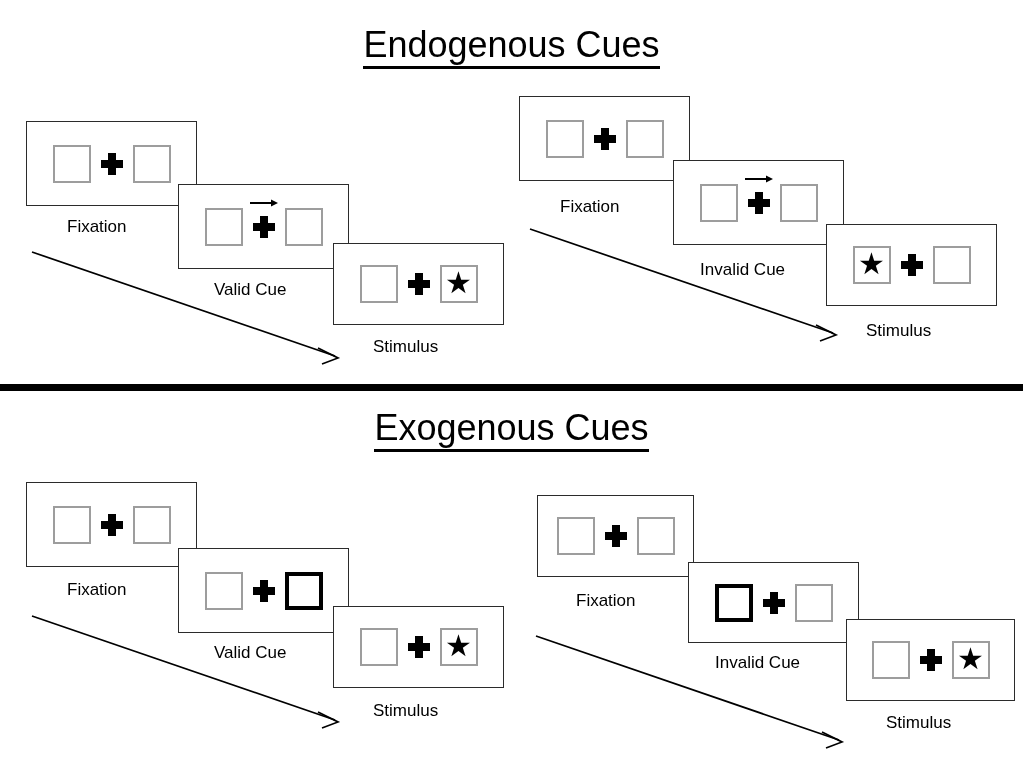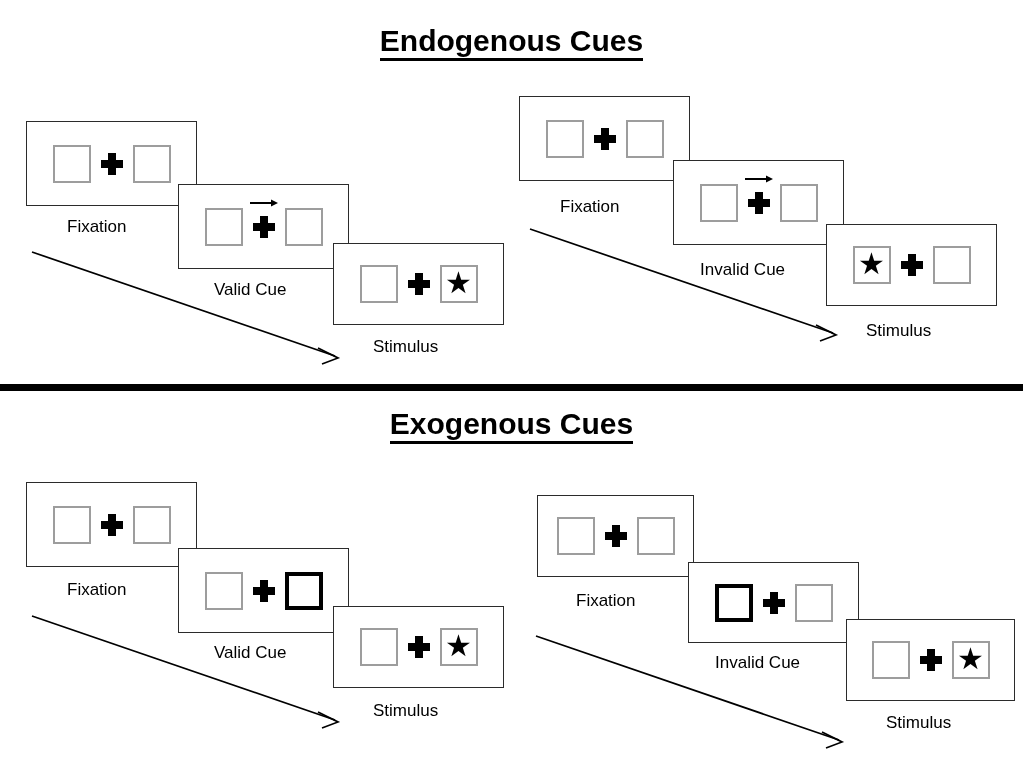--- a/index.html
+++ b/index.html
@@ -17,22 +17,22 @@
     height: 767px;
     background: #ffffff;
     overflow: hidden;
   }
 
   
   .section-title {
     position: absolute;
     width: 100%;
     text-align: center;
-    font-size: 30px;
-    font-weight: bold;
+    font-size: 36px;
+    font-weight: normal;
     letter-spacing: 0px;
   }
   .section-title span {
     border-bottom: 3px solid #000;
     padding-bottom: 1px;
   }
 
   
   .divider {
     position: absolute;

